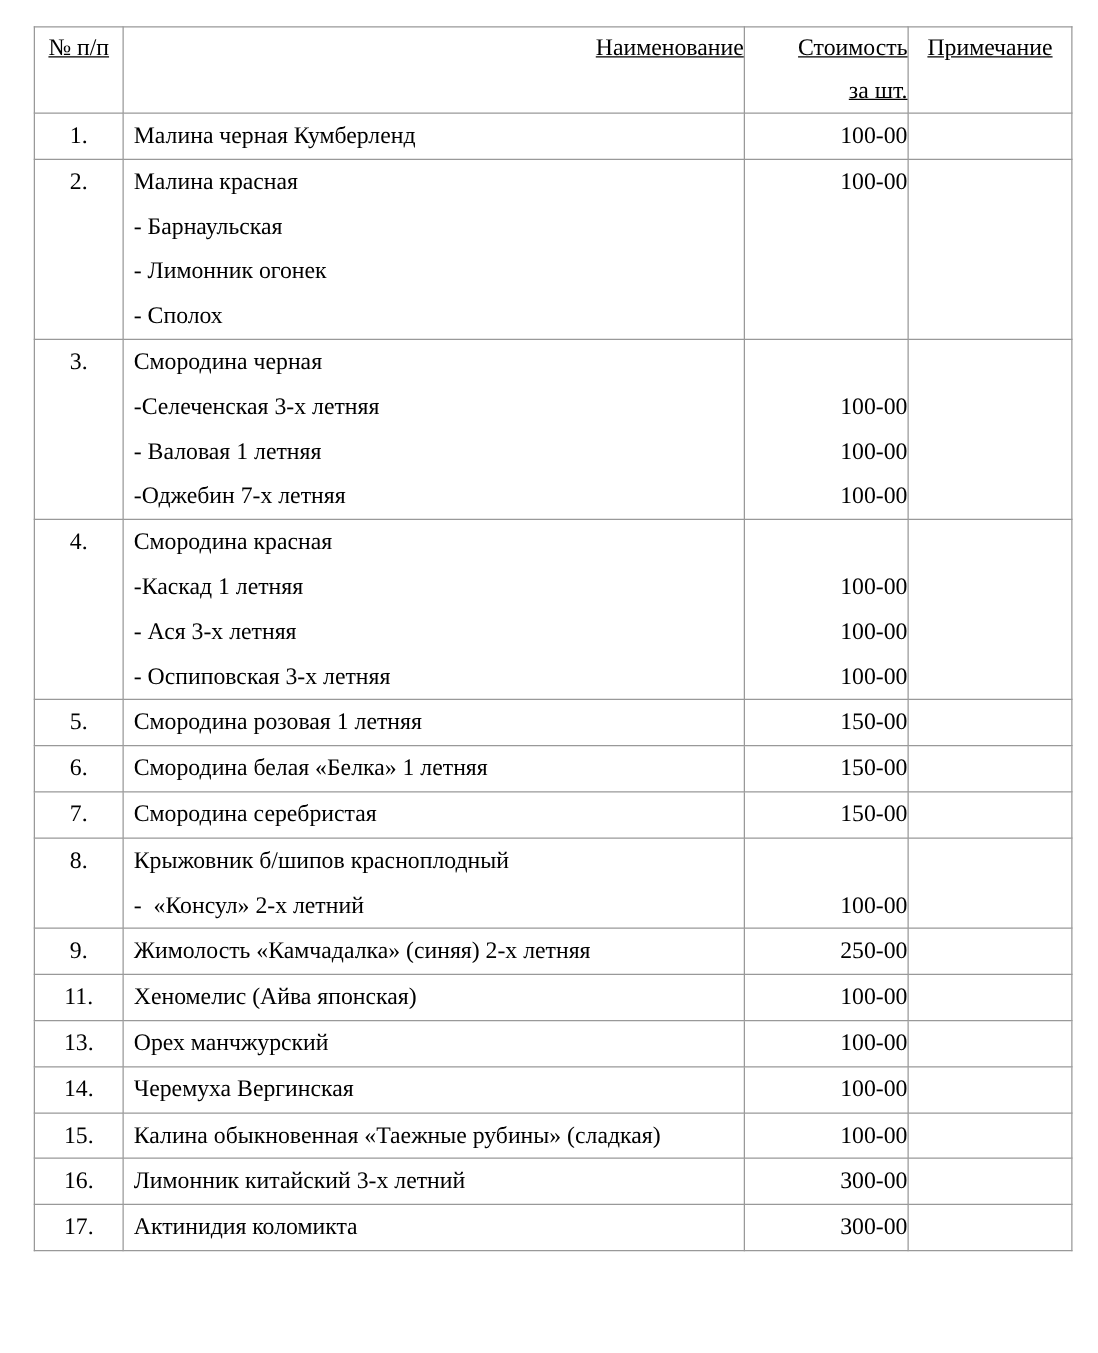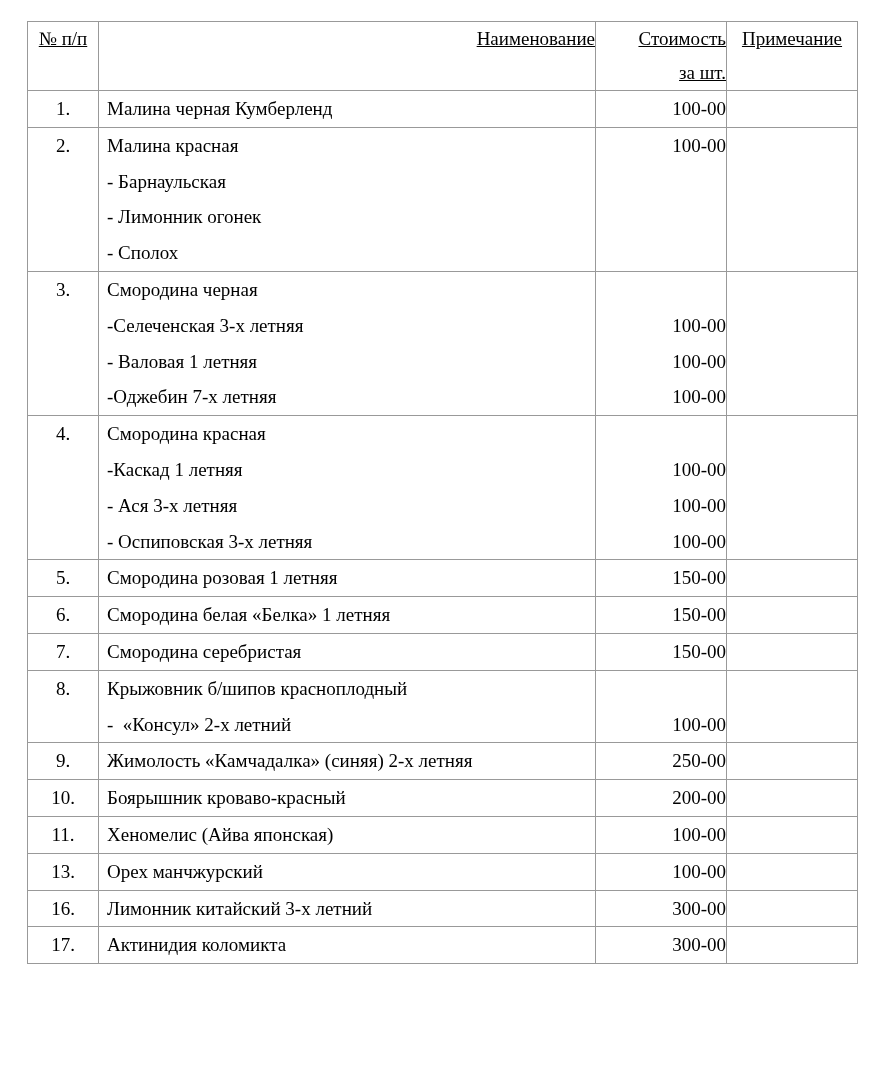--- a/index.html
+++ b/index.html
@@ -219,52 +219,66 @@
         </td>
         <td class="cell-price">
           <div class="line">250-00</div>
         </td>
         <td class="cell-note">
           <div class="line"></div>
         </td>
       </tr>
       <tr>
         <td class="cell-num">
-          <div class="line">10.</div>
-        </td>
-        <td class="cell-name">
-          <div class="line">Боярышник кроваво-красный</div>
-        </td>
-        <td class="cell-price">
-          <div class="line">200-00</div>
-        </td>
-        <td class="cell-note">
-          <div class="line"></div>
-        </td>
-      </tr>
-      <tr>
-        <td class="cell-num">
           <div class="line">11.</div>
         </td>
         <td class="cell-name">
           <div class="line">Хеномелис (Айва японская)</div>
         </td>
         <td class="cell-price">
           <div class="line">100-00</div>
         </td>
         <td class="cell-note">
           <div class="line"></div>
         </td>
       </tr>
       <tr>
         <td class="cell-num">
           <div class="line">13.</div>
         </td>
         <td class="cell-name">
           <div class="line">Орех манчжурский</div>
+        </td>
+        <td class="cell-price">
+          <div class="line">100-00</div>
+        </td>
+        <td class="cell-note">
+          <div class="line"></div>
+        </td>
+      </tr>
+      <tr>
+        <td class="cell-num">
+          <div class="line">14.</div>
+        </td>
+        <td class="cell-name">
+          <div class="line">Черемуха Вергинская</div>
+        </td>
+        <td class="cell-price">
+          <div class="line">100-00</div>
+        </td>
+        <td class="cell-note">
+          <div class="line"></div>
+        </td>
+      </tr>
+      <tr>
+        <td class="cell-num">
+          <div class="line">15.</div>
+        </td>
+        <td class="cell-name">
+          <div class="line">Калина обыкновенная «Таежные рубины» (сладкая)</div>
         </td>
         <td class="cell-price">
           <div class="line">100-00</div>
         </td>
         <td class="cell-note">
           <div class="line"></div>
         </td>
       </tr>
       <tr>
         <td class="cell-num">

